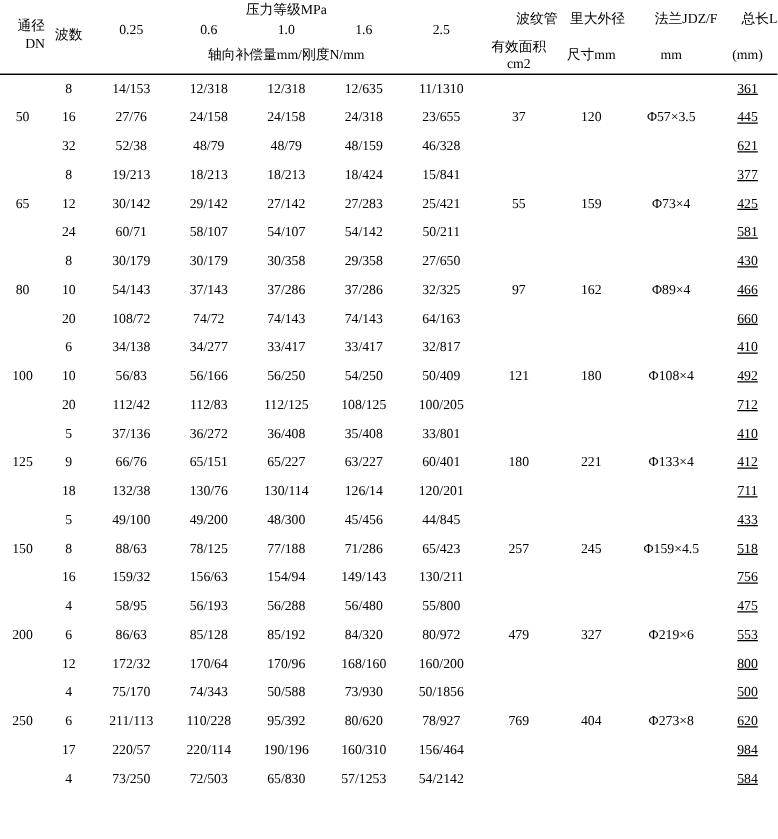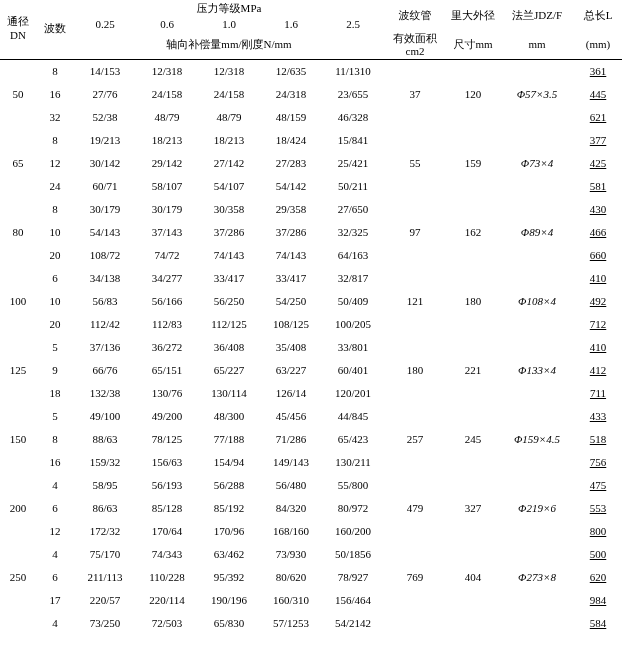--- a/index.html
+++ b/index.html
@@ -47,23 +47,23 @@
   .body-row td {
     height: 23px;
     font-size: 11px;
     font-family: "Liberation Serif", "DejaVu Serif", serif;
   }
   .dn-col { width: 36px; text-align: right; padding-right: 6px; }
   .bs-col { width: 38px; text-align: center; }
   .p-col  { width: 62px; }
   .bw-col { width: 62px; }
   .od-col { width: 54px; }
-  .fl-col { width: 74px; font-style: italic; }
+  .fl-col { width: 74px; }
   .tl-col { width: 48px; text-decoration: underline; }
-  .hdr-block { line-height: 1.25; }
+  .hdr-block { line-height: 1.25; text-align: right; }
 </style>
 </head>
 <body>
 
 <div class="sheet">
   <table class="main">
     <colgroup>
       <col class="dn-col">
       <col class="bs-col">
       <col class="p-col">
@@ -401,21 +401,21 @@
           <td class="bw-col"></td>
           <td class="od-col"></td>
           <td class="fl-col"></td>
           <td class="tl-col">800</td>
         </tr>
         <tr class="body-row">
           <td class="dn-col"></td>
           <td class="bs-col">4</td>
           <td class="p-col">75/170</td>
           <td class="p-col">74/343</td>
-          <td class="p-col">63/462</td>
+          <td class="p-col">50/588</td>
           <td class="p-col">73/930</td>
           <td class="p-col">50/1856</td>
           <td class="bw-col"></td>
           <td class="od-col"></td>
           <td class="fl-col"></td>
           <td class="tl-col">500</td>
         </tr>
         <tr class="body-row">
           <td class="dn-col">250</td>
           <td class="bs-col">6</td>

